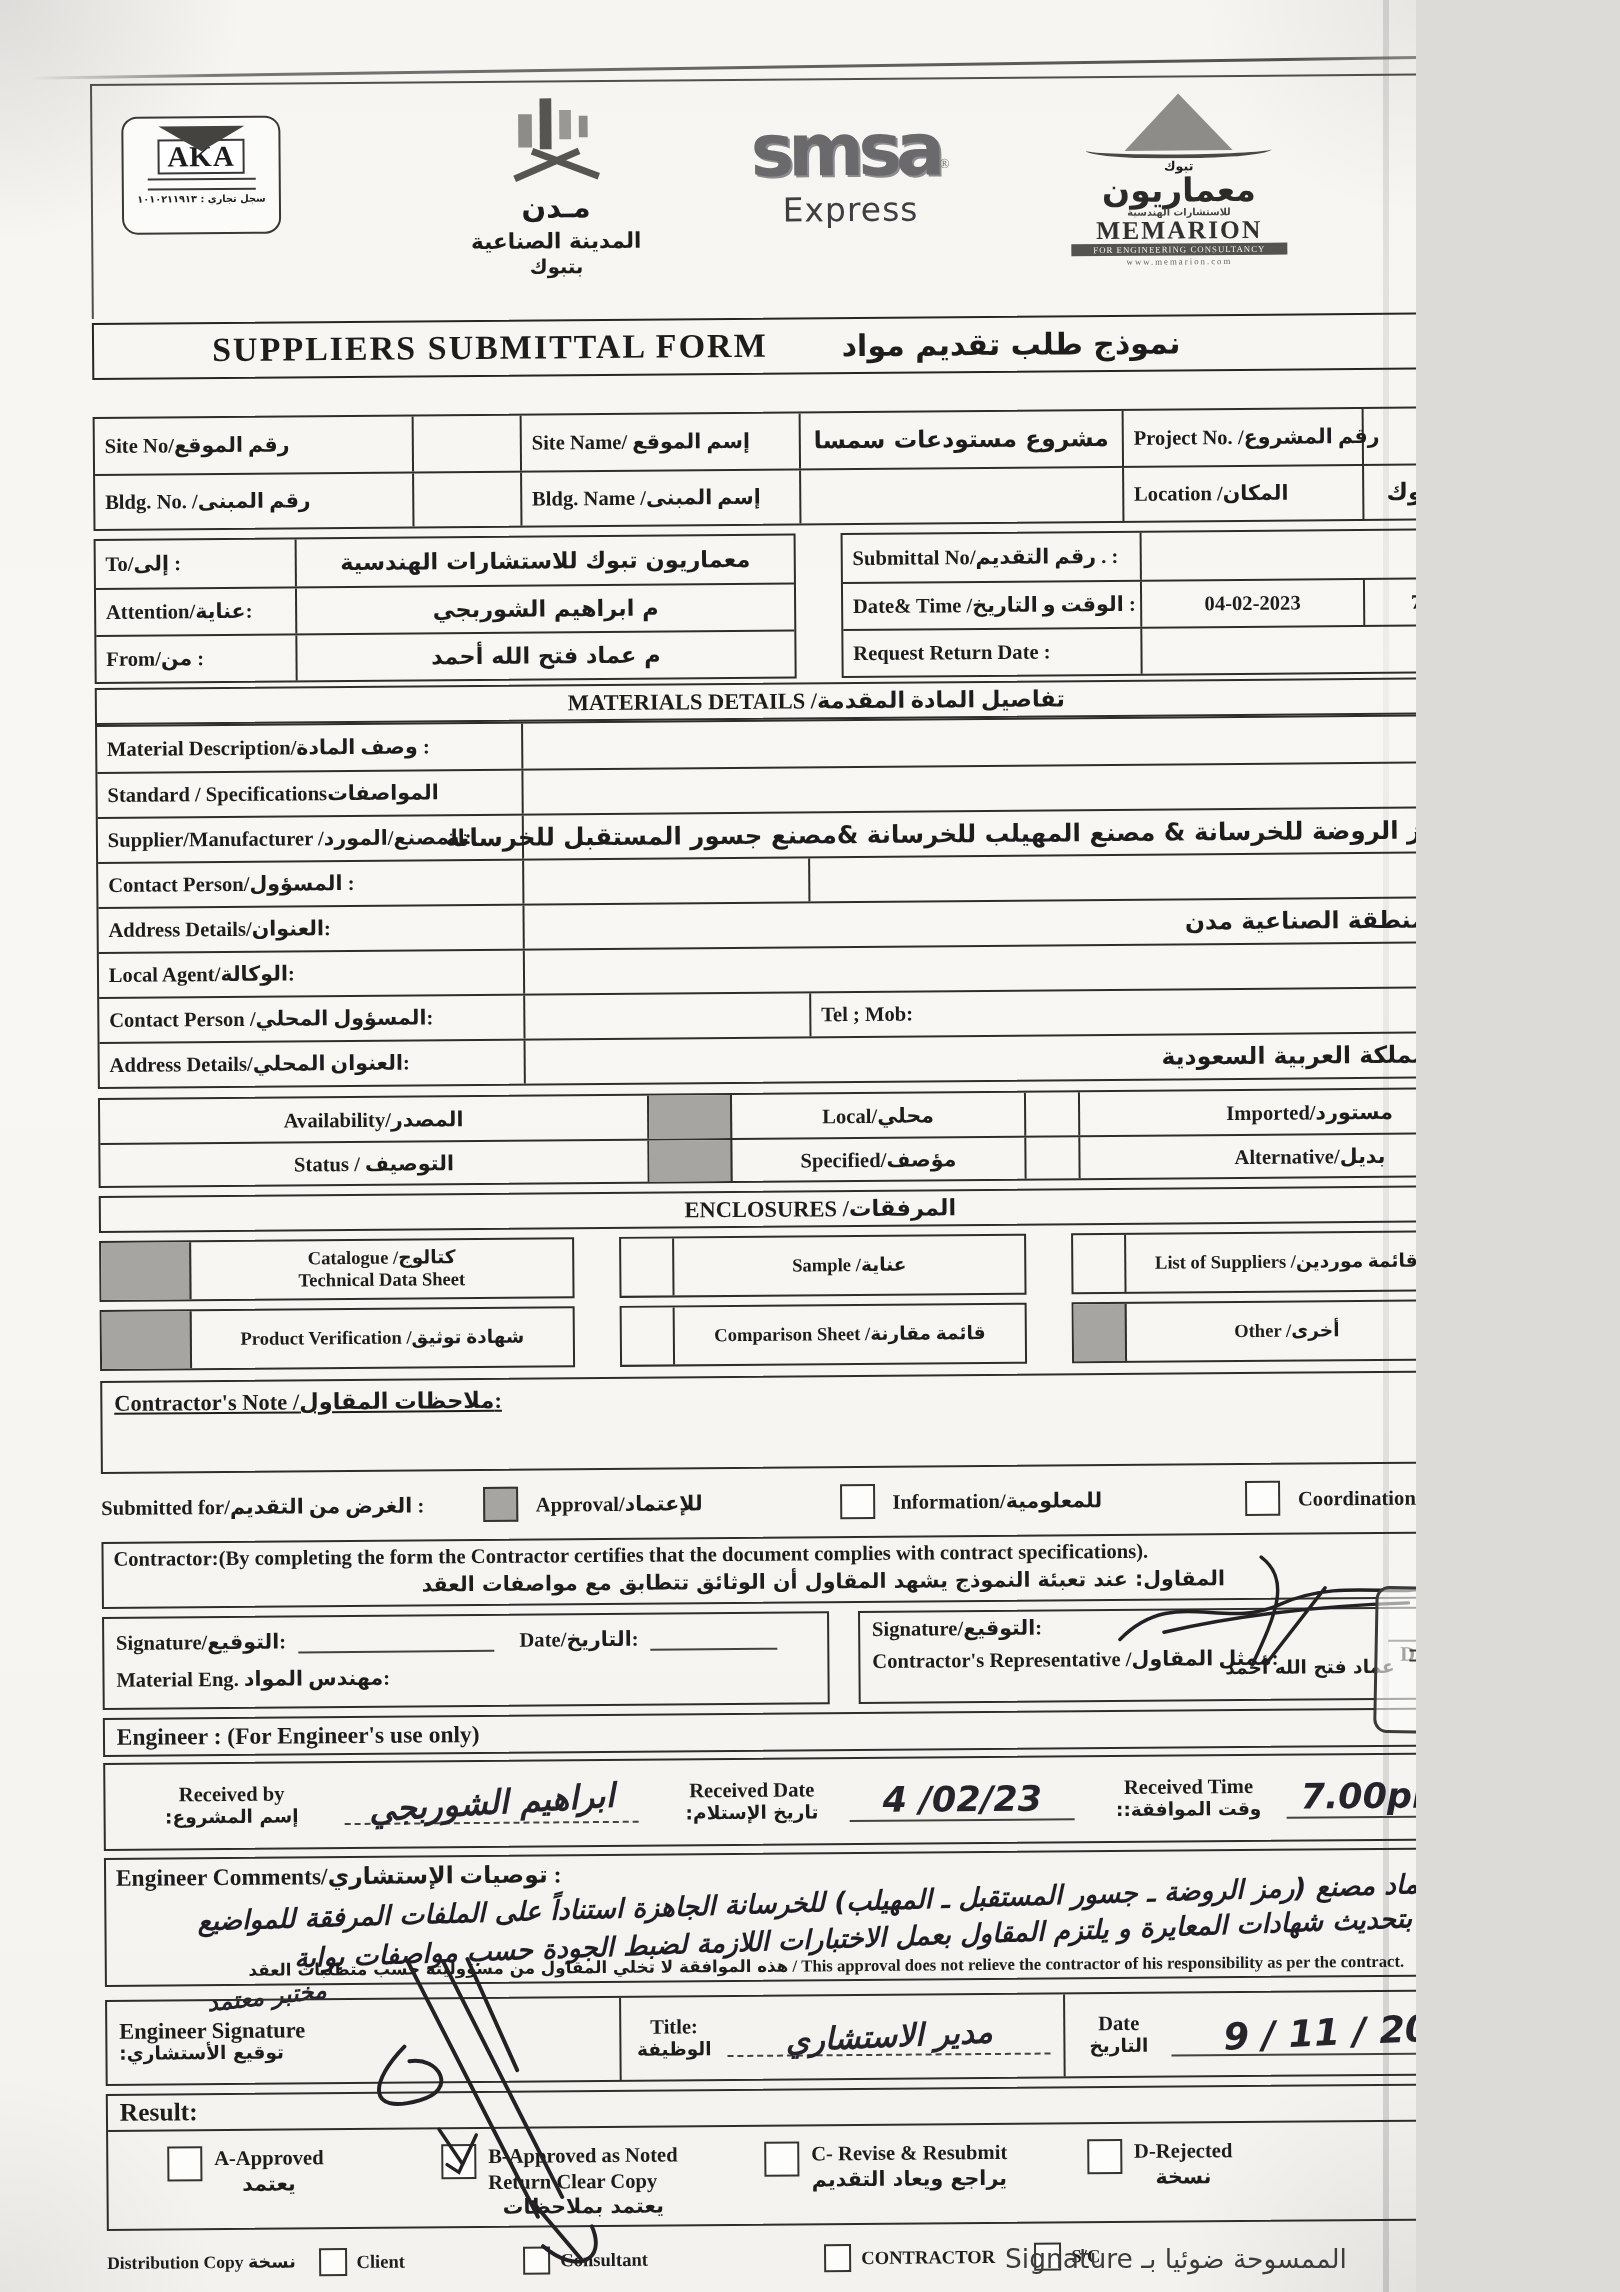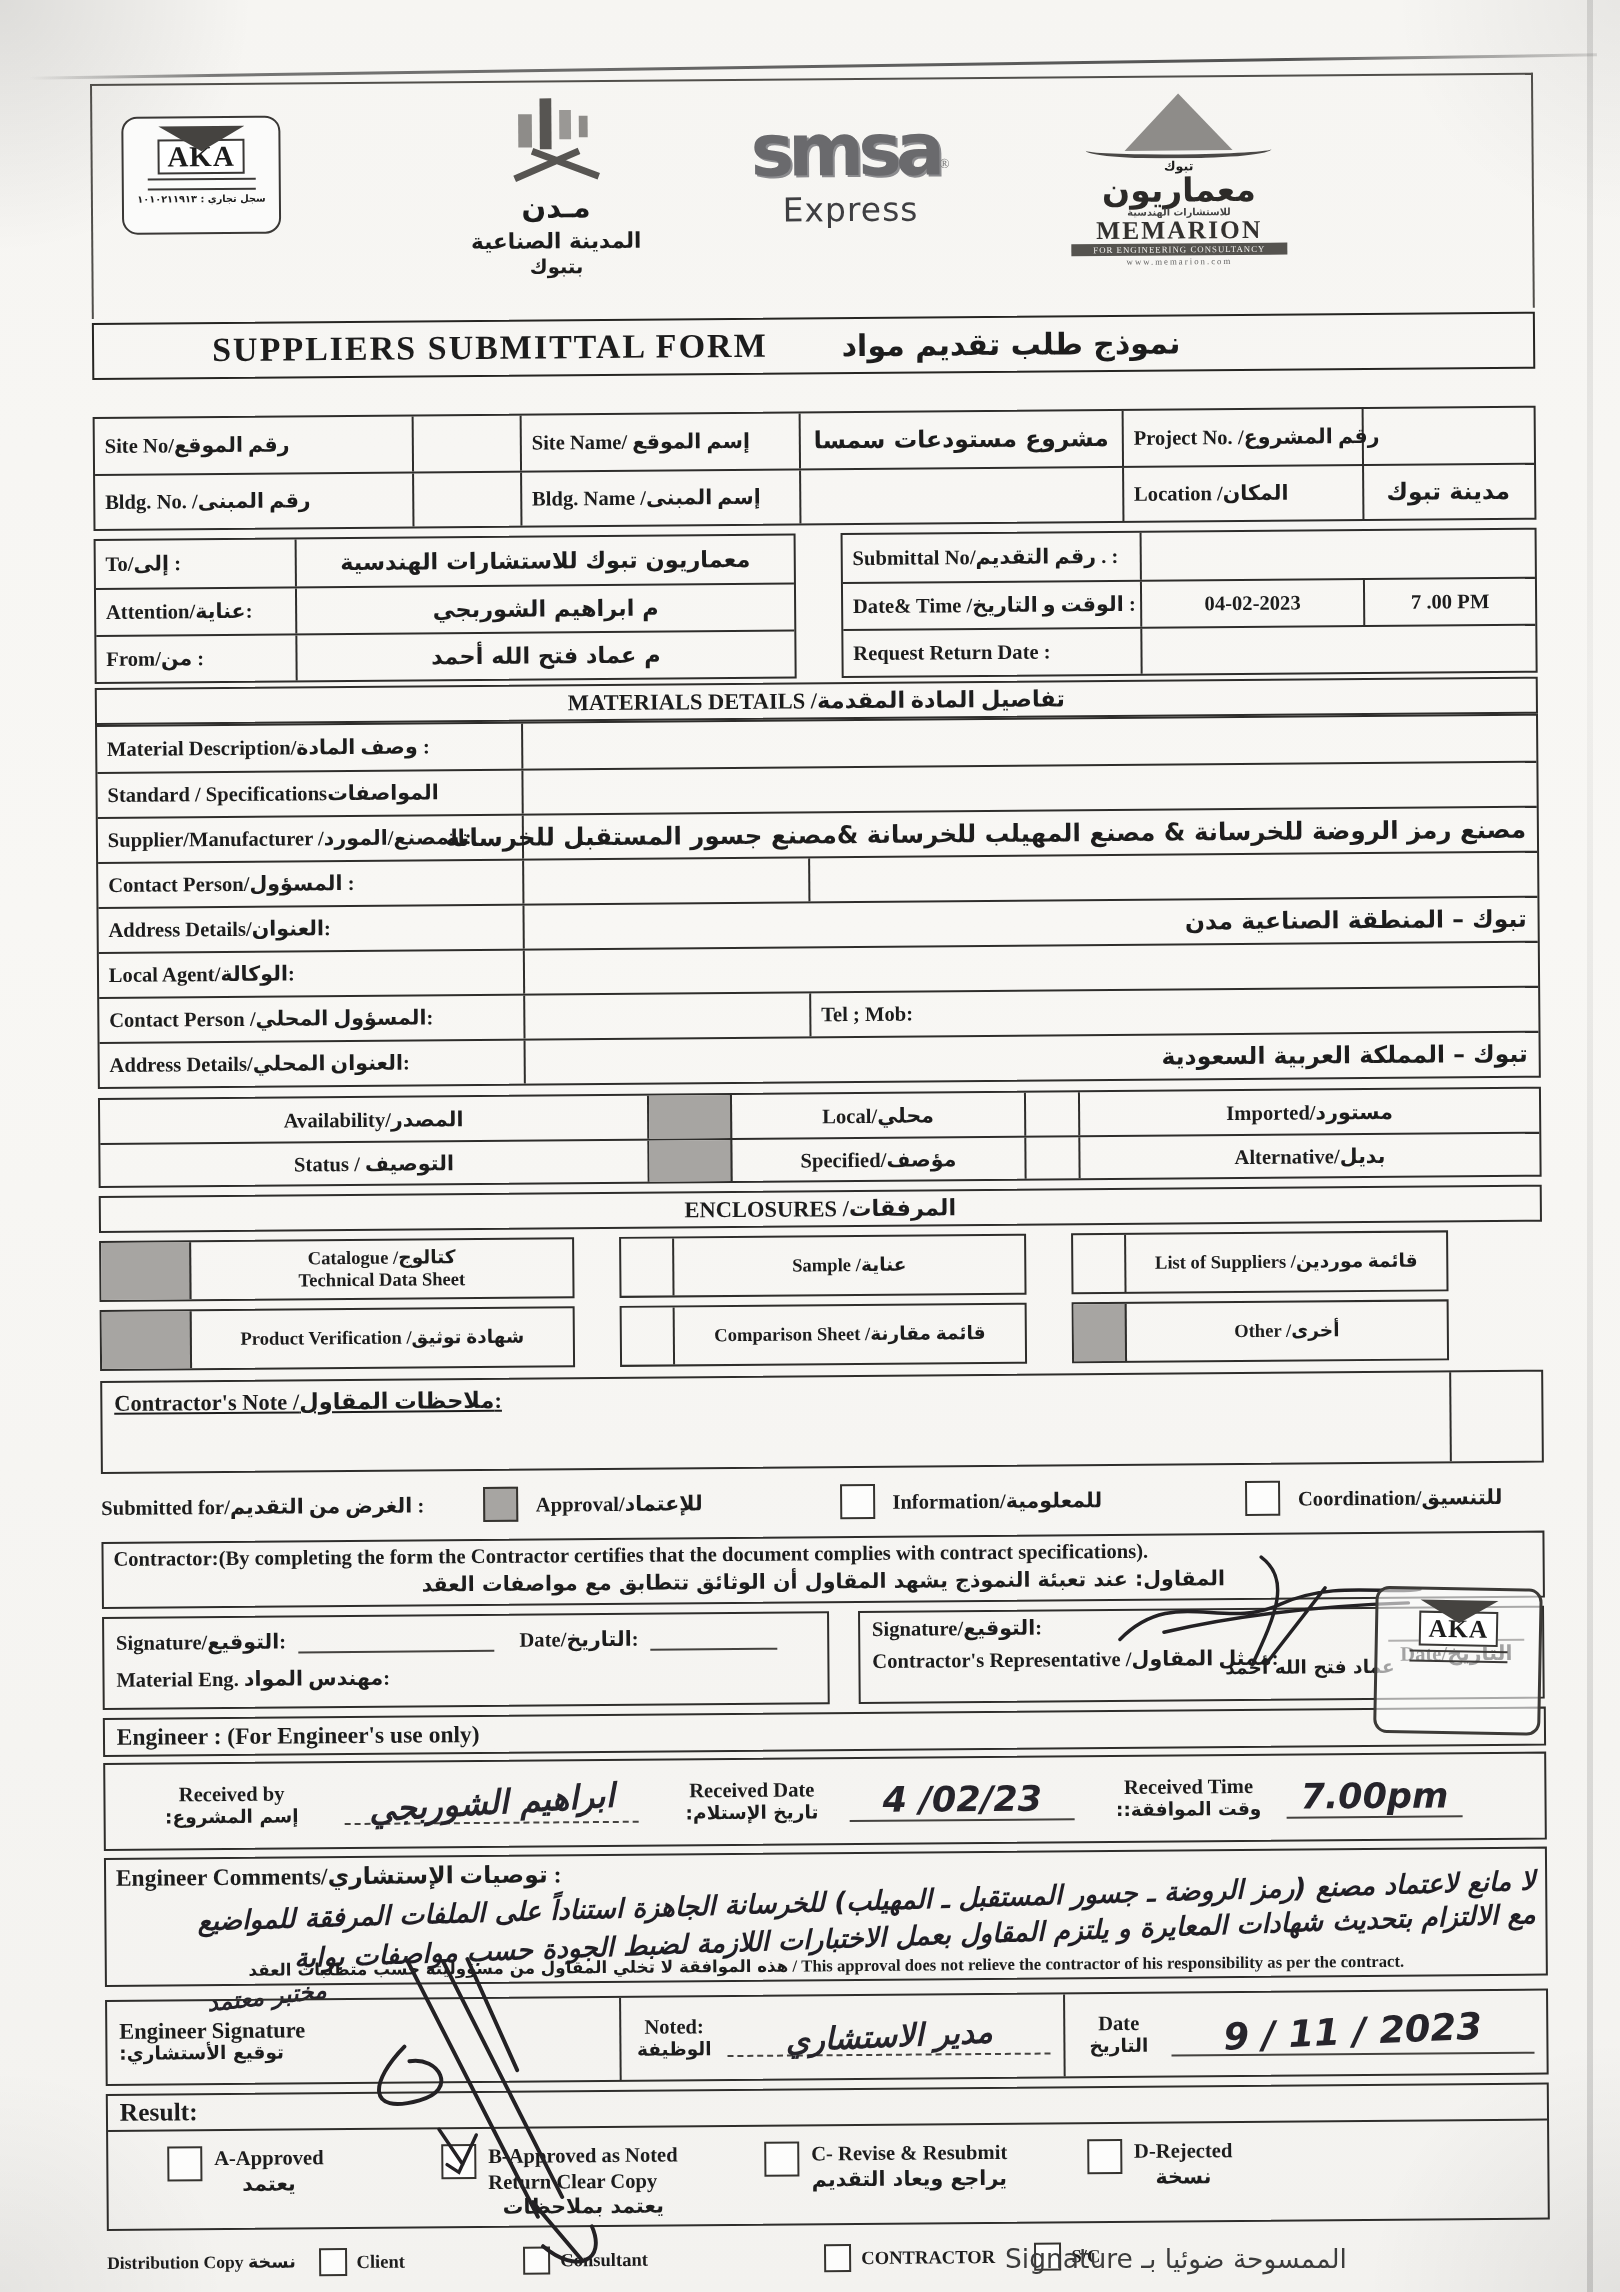--- a/index.html
+++ b/index.html
@@ -1,18 +1,18 @@
 <!DOCTYPE html>
 <html><head>
 <meta charset="utf-8">
 <style>
   * { box-sizing: border-box; margin: 0; padding: 0; }
   html,body { background:#dcdbd8; }
   .page {
-    position: relative; width: 1620px; height: 2293px; overflow: hidden;
+    position: relative; width: 1416px; height: 2293px; overflow: hidden;
     color:#1d1d1d;
     font-family: "Liberation Serif","DejaVu Serif","DejaVu Sans",serif;
     background:
       radial-gradient(circle at 0% 0%, rgba(0,0,0,.10), transparent 9%),
       radial-gradient(circle at 100% 0%, rgba(0,0,0,.06), transparent 8%),
       radial-gradient(circle at 100% 100%, rgba(0,0,0,.07), transparent 9%),
       radial-gradient(circle at 0% 100%, rgba(0,0,0,.06), transparent 8%),
       linear-gradient(180deg,#f6f5f2 0%, #f8f7f4 40%, #f3f2ef 100%);
   }
   .scan-edge-top { position:absolute; left:29px; top:65px; width:1568px; height:2.9px;
@@ -453,21 +453,21 @@
     </div>
     <div class="hand" style="position:relative;margin-top:2px;margin-left:5.9px;font-size:23.5px;transform:rotate(-6deg);width:216px" dir="rtl">مختبر معتمد</div>
 
     <div class="engsig" style="margin-top:-17.6px">
       <div class="stack" style="width:245px;align-items:flex-start">
         <span class="lbl" style="font-size:22.5px">Engineer Signature</span>
         <span class="lbl ar sm" dir="rtl">توقيع الأستشاري:</span>
       </div>
       <div style="width:255px"></div>
       <div class="stack" style="width:108px;border-left:2px solid #2e2d2b;align-self:stretch;justify-content:center">
-        <span class="lbl">Noted:</span>
+        <span class="lbl">Title:</span>
         <span class="lbl ar sm" dir="rtl">الوظيفة</span>
       </div>
       <div style="width:323px;text-align:center;border-bottom:2px dashed #44423f">
         <span class="hand" style="font-size:31px;transform:rotate(-2deg);display:inline-block" dir="rtl">مدير الاستشاري</span>
       </div>
       <div class="stack" style="width:108px;border-left:2px solid #2e2d2b;align-self:stretch;justify-content:center;margin-left:13.7px">
         <span class="lbl">Date</span>
         <span class="lbl ar sm" dir="rtl">التاريخ</span>
       </div>
       <div style="flex:1;text-align:center;border-bottom:2px solid #44423f">

